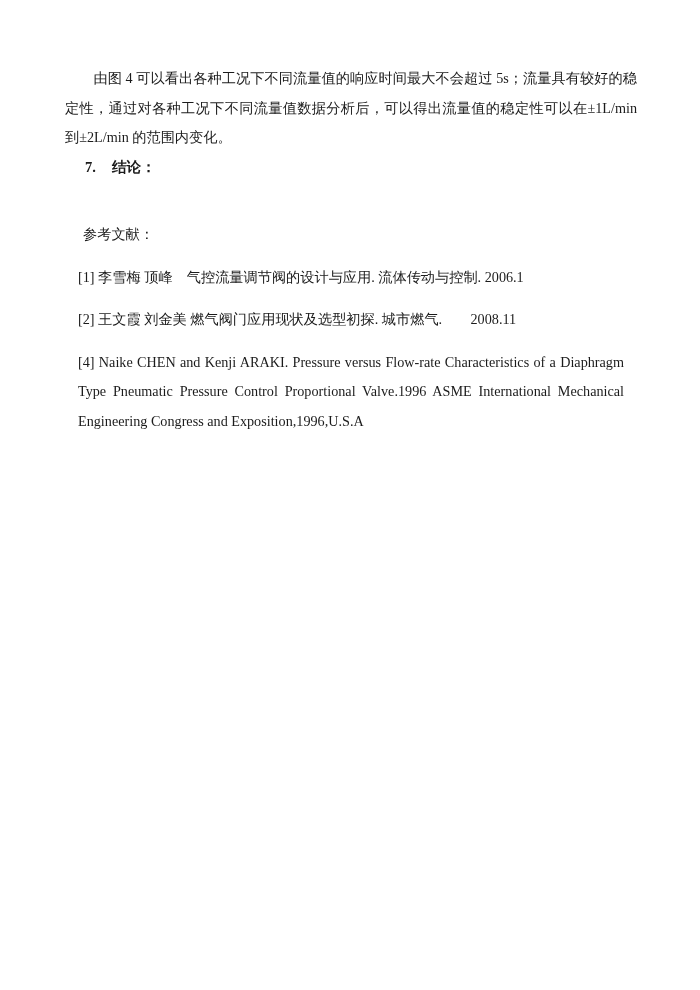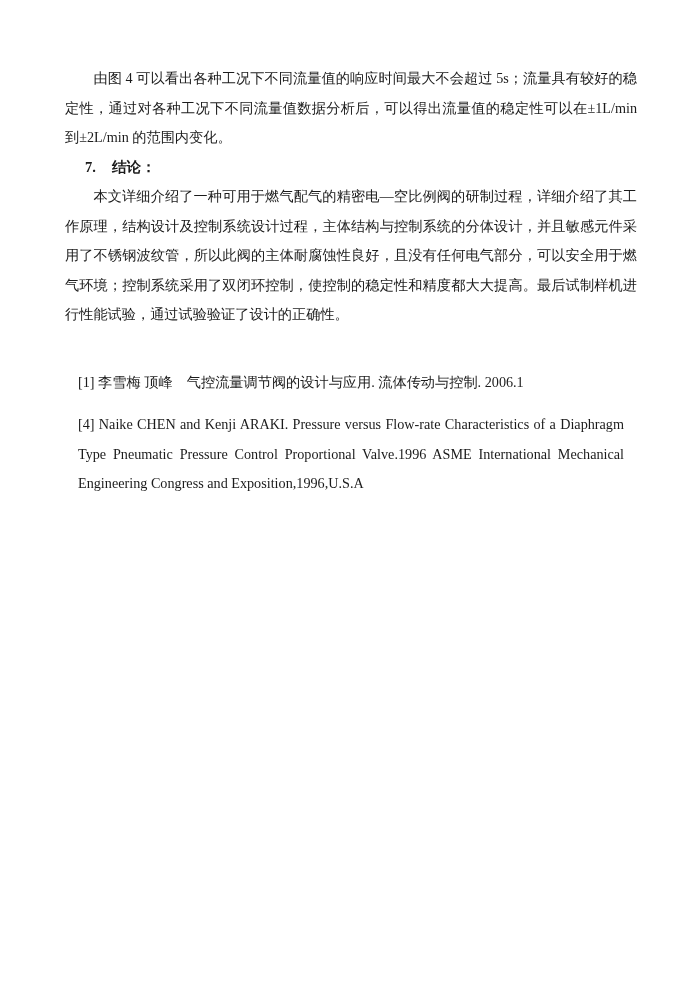--- a/index.html
+++ b/index.html
@@ -65,21 +65,22 @@
 <body>
 
 <div class="page">
 
   <p class="para indent">由图 4 可以看出各种工况下不同流量值的响应时间最大不会超过 5s；流量具有较好的稳定性，通过对各种工况下不同流量值数据分析后，可以得出流量值的稳定性可以在±1L/min 到±2L/min 的范围内变化。</p>
 
   <div class="section-heading">
     <span class="heading-number">7.</span><span class="heading-title">结论：</span>
   </div>
 
-  <p class="para indent">本文详细介绍了一种可用于燃气配气的精密电—空比例阀的研制过程，详细介绍了其工作原理，结构设计及控制系统设计过程，主体结构与控制系统的分体设计，并且敏感元件采用了不锈钢波纹管，所以此阀的主体耐腐蚀性良好，且没有任何电气部分，可以安全用于燃气环境；控制系统采用了双闭环控制，使控制的稳定性和精度都大大提高。最后试制样机进行性能试验，通过试验验证了设计的正确性。</p>
 
   <div class="references">
+    <p class="references-heading">参考文献：</p>
 
     <p class="ref">[1] 李雪梅 顶峰　气控流量调节阀的设计与应用. 流体传动与控制. 2006.1</p>
+    <p class="ref">[2] 王文霞 刘金美 燃气阀门应用现状及选型初探. 城市燃气.　　2008.11</p>
     <p class="ref">[4] Naike CHEN and Kenji ARAKI.  Pressure versus Flow-rate Characteristics of a Diaphragm Type Pneumatic Pressure Control Proportional Valve.1996 ASME International Mechanical Engineering Congress and Exposition,1996,U.S.A</p>
   </div>
 
 </div>
 
 </body></html>

